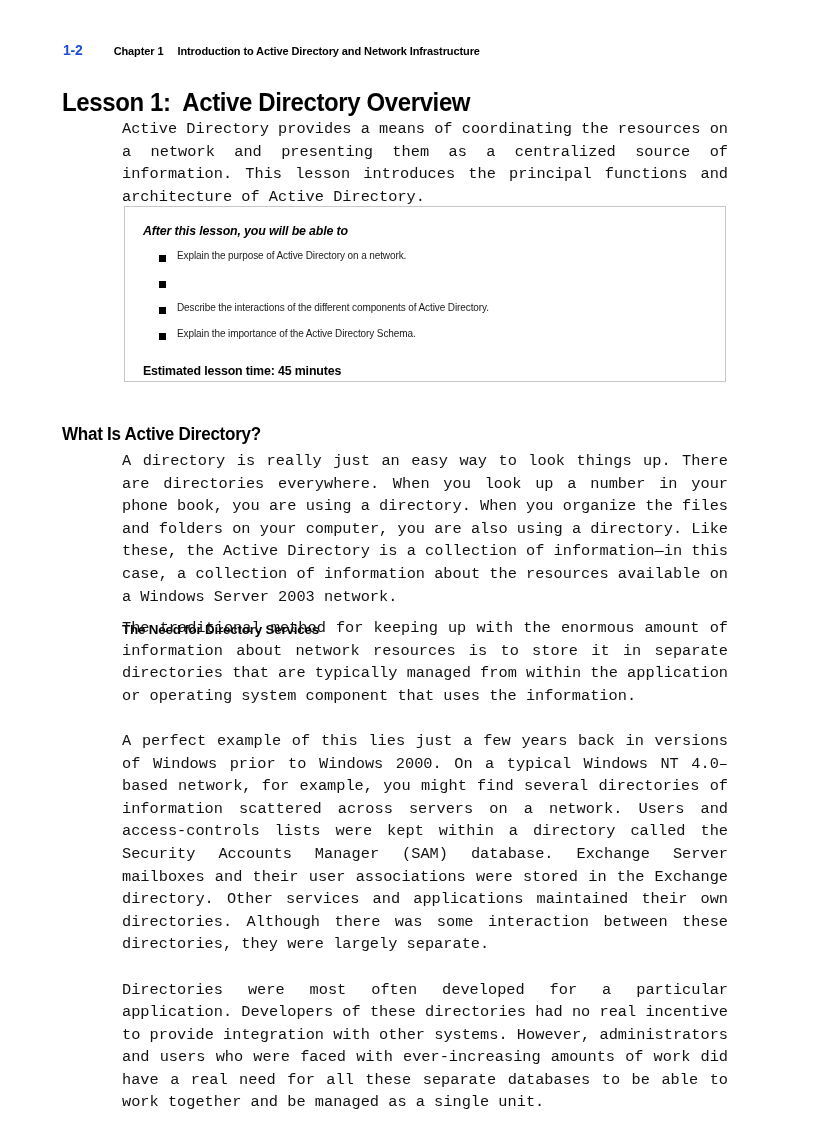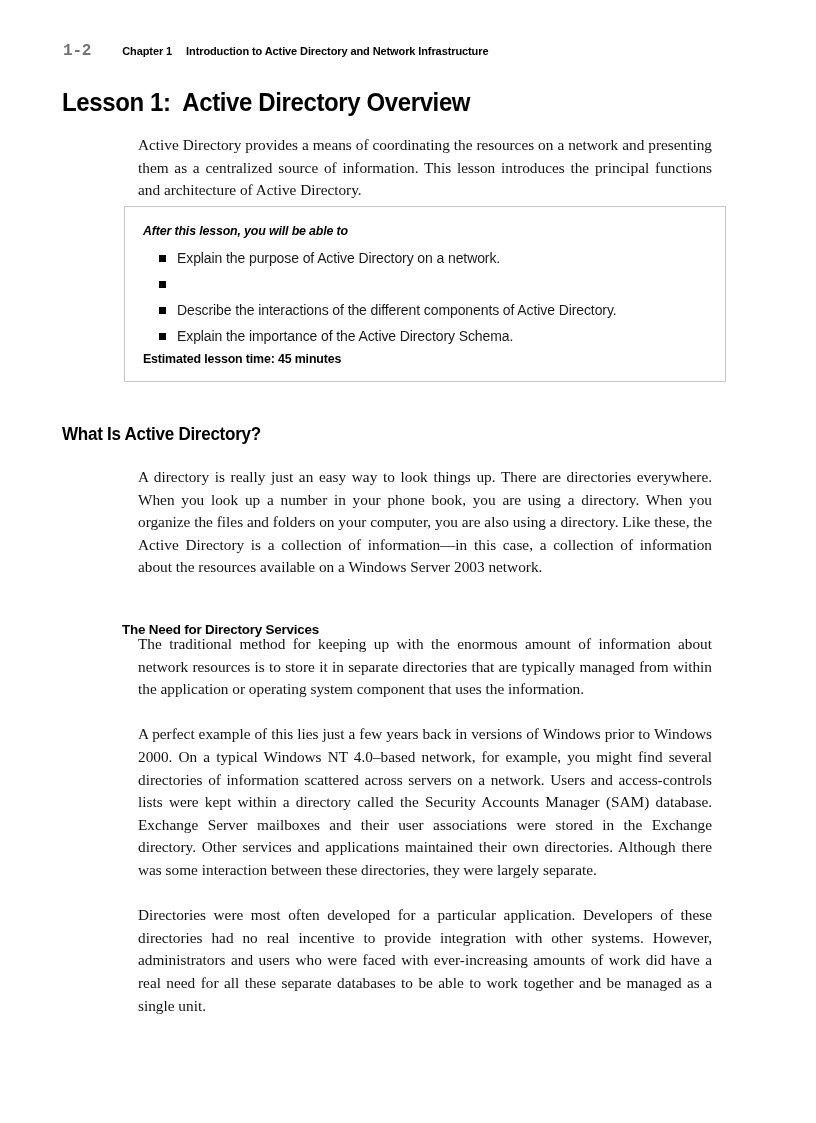--- a/index.html
+++ b/index.html
@@ -21,24 +21,24 @@
   
   .running-header {
     position: absolute;
     left: 63px;
     top: 36px;
     display: flex;
     align-items: baseline;
     white-space: nowrap;
   }
   .folio {
-    font-family: Liberation Mono, monospace;
-    font-weight: bold;
-    font-size: 16px;
-    color: #737373;
+    font-family: Liberation Sans, sans-serif;
+    font-weight: bold;
+    font-size: 14px;
+    color: #1d4ed8;
     letter-spacing: -0.2px;
   }
   .header-chapter {
     font-family: "Liberation Sans", sans-serif;
     font-weight: bold;
     font-size: 11px;
     color: #000000;
     margin-left: 31px;
     letter-spacing: -0.1px;
     margin-top: 9px;
@@ -69,22 +69,22 @@
     transform-origin: left center;
   }
 
   
   .body-col {
     position: absolute;
     left: 122px;
     width: 606px;
   }
   p.body {
-    margin: 16px;
-    font-family: Liberation Serif, serif;
+    margin: 0;
+    font-family: Liberation Mono, monospace;
     font-size: 15.3px;
     line-height: 22.6px;
     color: #111111;
     text-align: justify;
     text-justify: inter-word;
   }
   p.body + p.body {
     margin-top: 22.6px;
   }
 
@@ -118,39 +118,39 @@
     width: 560px;
     margin: 0;
     padding: 0;
     list-style: none;
   }
   .objectives-list li {
     display: flex;
     align-items: flex-start;
     height: 26px;
     font-family: "Liberation Sans", sans-serif;
-    font-size: 14px;
+    font-size: 10px;
     color: #1a1a1a;
     letter-spacing: -0.1px;
     white-space: nowrap;
   }
   .bullet-square {
     display: inline-block;
     width: 7px;
     height: 7px;
     background: #000000;
     margin-right: 11px;
     margin-left: 16px;
     margin-top: 5px;
     flex: 0 0 auto;
   }
   .objectives-time {
     position: absolute;
     left: 18px;
-    bottom: 15px;
+    bottom: 3px;
     font-family: "Liberation Sans", sans-serif;
     font-weight: bold;
     font-size: 12.4px;
     color: #000000;
     letter-spacing: -0.15px;
     white-space: nowrap;
   }
 
   
   .section-heading {

